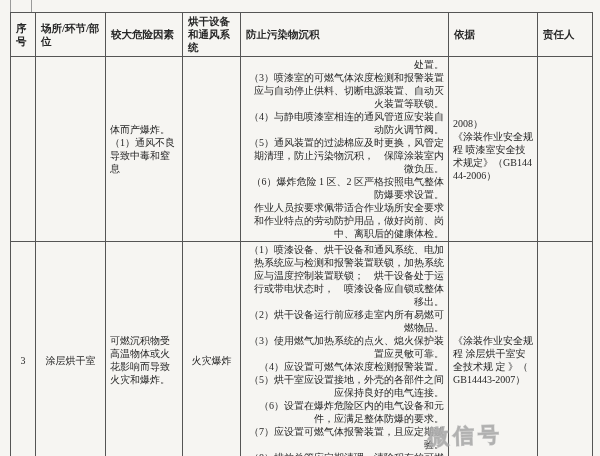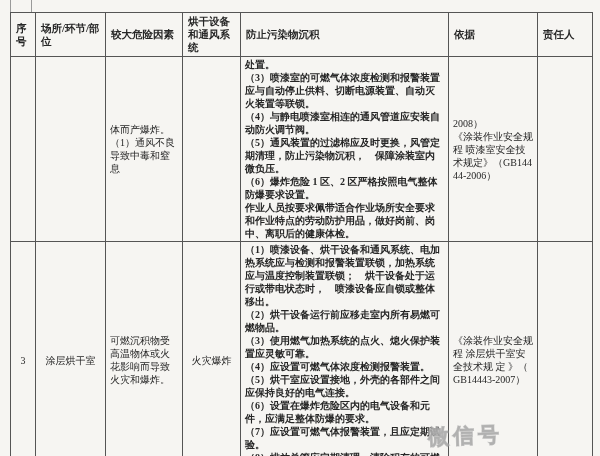--- a/index.html
+++ b/index.html
@@ -27,21 +27,21 @@
     overflow:hidden;
     vertical-align:middle;
   }
   table.main th{
     font-size:10.5px;font-weight:bold;text-align:left;
     padding:2px 5px;vertical-align:middle;
   }
   th.c-center,td.c-center{text-align:center;margin-top:12px;}
   .multiline{white-space:pre-wrap;word-break:break-all;}
   .v-top{vertical-align:top;}
-  .measures{text-align:left;font-weight:bold;}
+  .measures{text-align:right;}
   .watermark{
     position:absolute;left:428px;top:420px;width:170px;height:30px;
     font-size:21px;font-weight:bold;letter-spacing:4px;
     color:rgba(130,130,130,0.45);
     -webkit-text-stroke:1px rgba(160,160,160,0.55);
     transform:rotate(-2deg);
     text-shadow:0 0 2px rgba(255,255,255,0.8);
     font-family:"Liberation Sans","DejaVu Sans",sans-serif;
     pointer-events:none;white-space:nowrap;
   }

